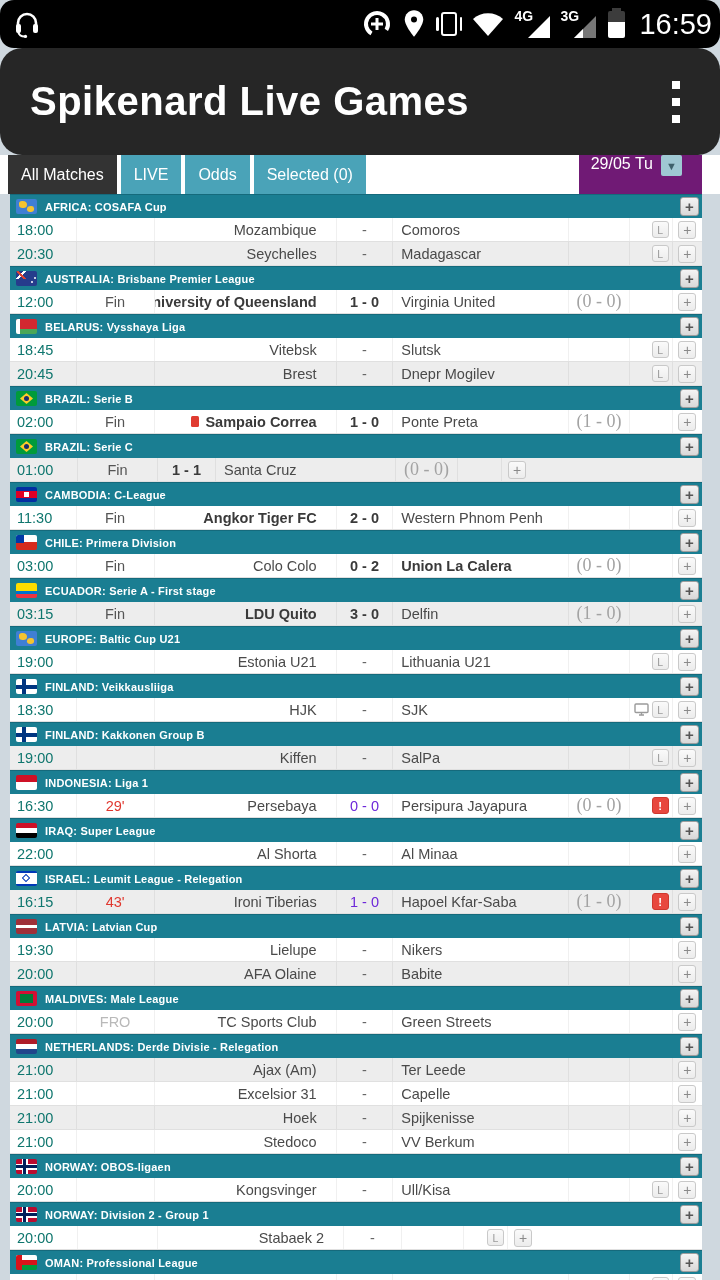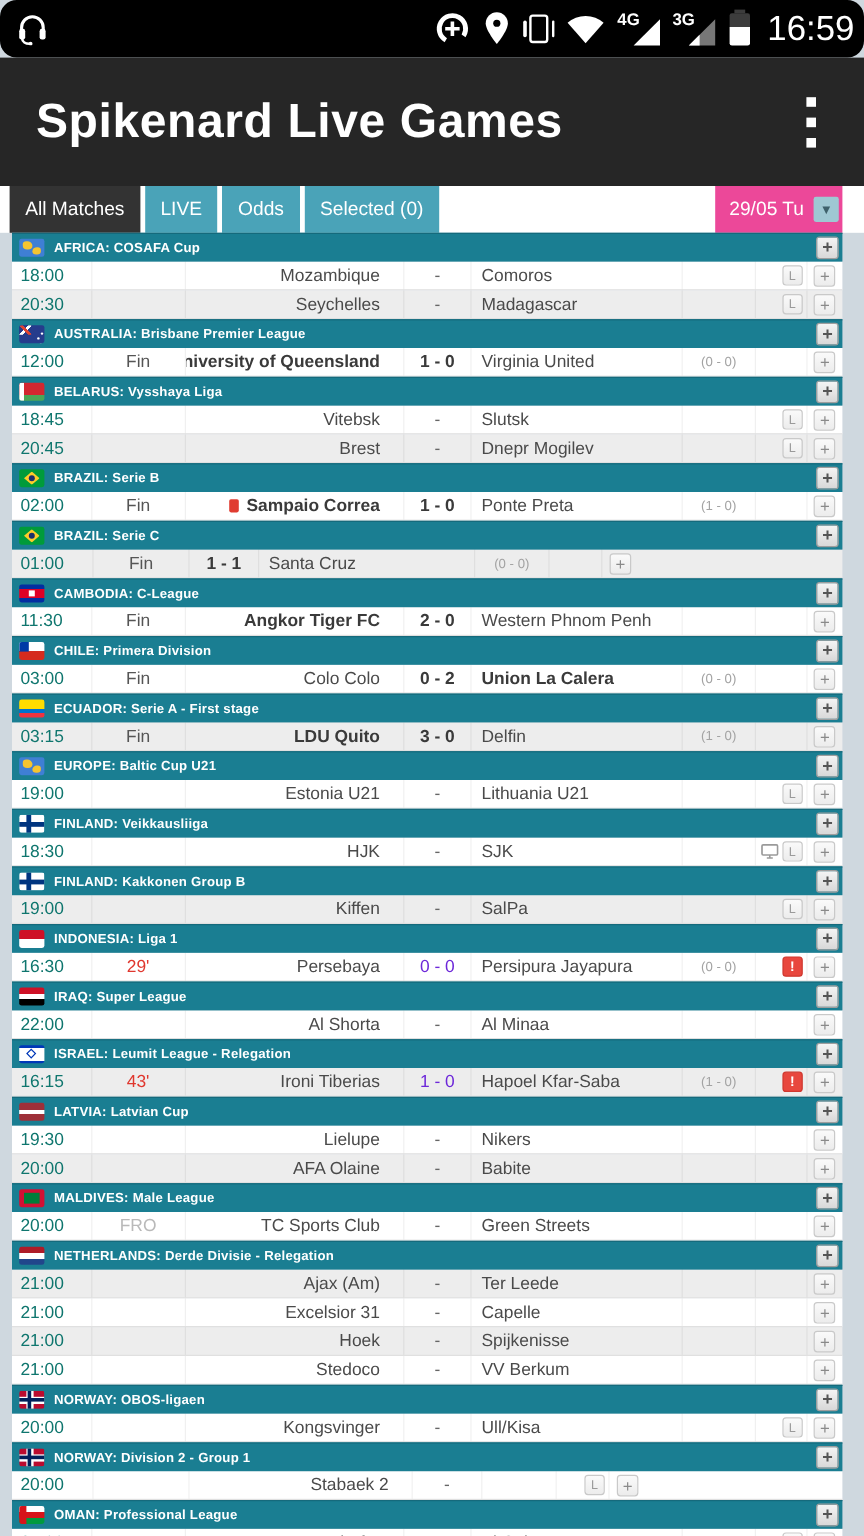--- a/index.html
+++ b/index.html
@@ -20,31 +20,31 @@
   .sig .tri-sub{position:absolute;bottom:2px;right:13px;width:0;height:0;
     border-left:9px solid transparent;border-bottom:9px solid #fff;}
   .battery{width:17px;height:27px;border-radius:2px;background:linear-gradient(180deg,#3c3c3c 42%,#fff 42%);position:relative;margin-left:2px;}
   .battery::before{content:"";position:absolute;top:-3px;left:4px;width:9px;height:3px;background:#3c3c3c;}
   .sb-time{font-size:29px;color:#fff;margin-left:4px;}
   .vib{position:relative;width:26px;height:28px;display:flex;align-items:center;justify-content:center;}
   .vib .ph{width:12px;height:20px;border:2.5px solid #fff;border-radius:3px;}
   .vib::before,.vib::after{content:"";position:absolute;top:7px;width:2.5px;height:14px;background:#fff;border-radius:2px;}
   .vib::before{left:0;} .vib::after{right:0;}
   
-  .app-header{height:107px;background:#262626;display:flex;align-items:center;}
+  .app-header{height:107px;background:#262626;display:flex;align-items:center;border-radius:22px;}
   .app-title{color:#fff;font-size:40px;font-weight:bold;margin-left:30px;letter-spacing:.5px;}
   .kebab{margin-left:auto;margin-right:40px;display:flex;flex-direction:column;gap:9px;cursor:pointer;}
   .kebab span{width:8px;height:8px;background:#fff;}
   
   .tab-bar{height:39px;background:#fff;display:flex;align-items:stretch;position:relative;}
   .tab-list{display:flex;gap:4px;margin-left:8px;}
   .tab{background:#4aa3b8;color:#fff;font-size:16px;display:flex;align-items:center;padding:0 13px;cursor:pointer;white-space:nowrap;}
   .tab.active{background:#333333;}
-  .date-chip{position:absolute;right:18px;top:0;bottom:0;background:#ec4899;color:#fff;
-    display:flex;align-items:center;font-size:16px;padding-left:12px;padding-right:3px;cursor:pointer;}
+  .date-chip{position:absolute;right:18px;top:0;bottom:0;background:#701a75;color:#fff;
+    display:flex;font-size:16px;padding-left:12px;padding-right:20px;cursor:pointer;}
   .date-dd{width:21px;height:21px;background:#9fc8d3;border-radius:2px;margin-left:8px;
     display:flex;align-items:center;justify-content:center;color:#3e616b;font-size:11px;}
   
   .list{margin-left:10px;width:692px;}
   .sec-head{height:24px;box-sizing:border-box;background:#1a7e92;border-top:1px solid #156a7c;
     display:flex;align-items:center;position:relative;color:#fff;}
   .sec-title{font-size:11px;font-weight:bold;letter-spacing:.2px;}
   .flag{width:21px;height:15px;border-radius:2px;margin:0 8px 0 6px;flex:0 0 auto;position:relative;overflow:hidden;background:#888;}
   .add-btn{position:absolute;right:3px;top:2px;width:19px;height:19px;box-sizing:border-box;
     background:linear-gradient(#f4f4f4,#d8d8d8);border:1px solid #9e9e9e;border-radius:3px;
@@ -55,21 +55,21 @@
   .cell{height:100%;display:flex;align-items:center;box-sizing:border-box;border-right:1px solid rgba(0,0,0,0.06);}
   .c-time{width:68px;padding-left:7px;color:#0f766e;}
   .c-status{width:80px;justify-content:center;color:#555;}
   .c-status .live{color:#e0372e;}
   .c-status .muted{color:#b9b9b9;}
   .c-home{width:186px;justify-content:flex-end;padding-right:19px;white-space:nowrap;overflow:hidden;}
   .c-score{width:58px;justify-content:center;color:#666;}
   .c-score.bold{font-weight:bold;color:#3a3a3a;}
   .c-score.live{font-weight:normal;color:#6d28d9;}
   .c-away{width:180px;padding-left:8px;white-space:nowrap;overflow:hidden;}
-  .c-ht{width:62px;justify-content:center;color:#a3a3a3;font-size:11px;white-space:nowrap;}
+  .c-ht{width:62px;justify-content:center;color:#a3a3a3;font-size:18px;white-space:nowrap;font-family:Liberation Serif, serif;}
   .c-icons{width:44px;justify-content:flex-end;gap:3px;padding-right:3px;}
   .c-plus{width:30px;justify-content:center;border-right:none;}
   .bold{font-weight:bold;color:#3a3a3a;}
   .red-card{display:inline-block;width:8px;height:11px;background:#e03c31;border-radius:1.5px;margin-right:6px;flex:0 0 auto;}
   .sbtn{width:17px;height:17px;box-sizing:border-box;background:linear-gradient(#fafafa,#ececec);
     border:1px solid #c9c9c9;border-radius:3px;color:#9a9a9a;font-size:10.5px;
     display:flex;align-items:center;justify-content:center;cursor:pointer;padding:0;}
   .sbtn.plus{width:18px;height:18px;font-size:14px;color:#8a8a8a;}
   .alert-badge{width:17px;height:17px;box-sizing:border-box;background:#e8473e;border:1px solid #cf382f;
     border-radius:3px;color:#fff;font-weight:bold;font-size:11.5px;display:flex;align-items:center;justify-content:center;}

